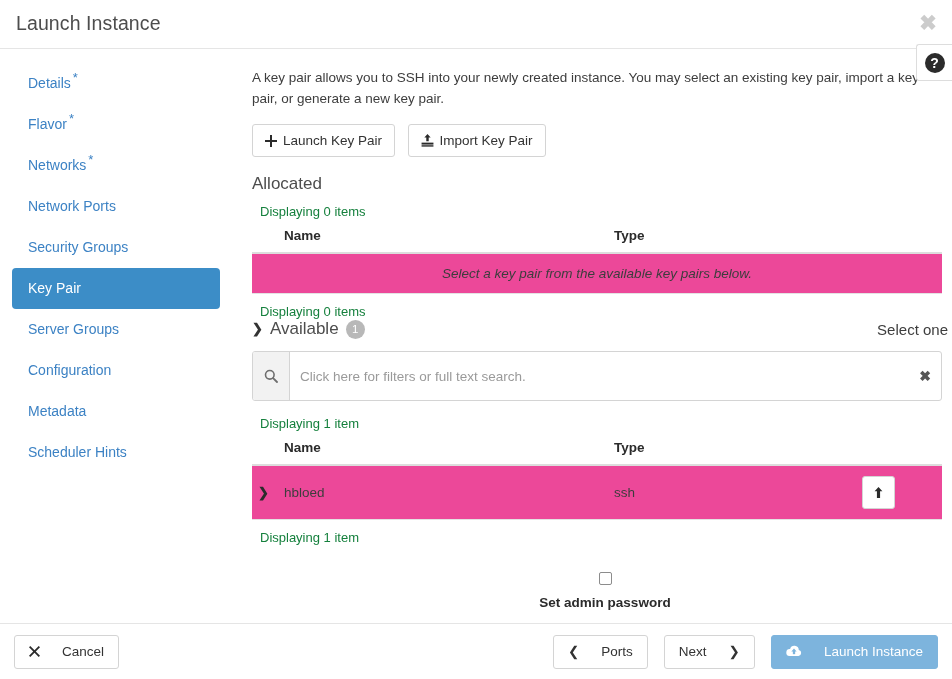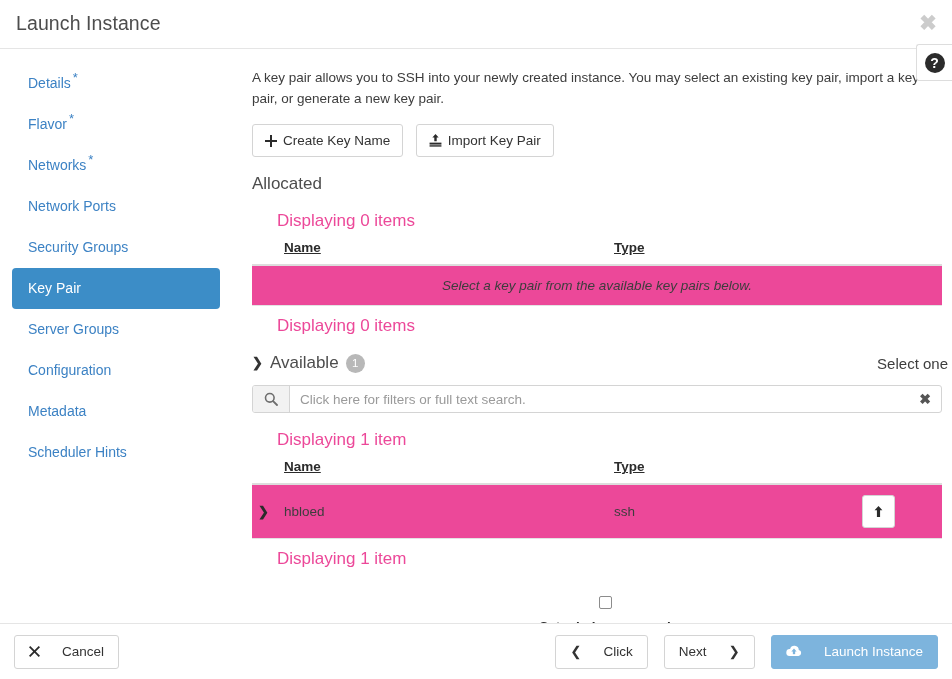--- a/index.html
+++ b/index.html
@@ -206,42 +206,41 @@
     font-weight: normal;
   }
   .select-one {
     font-size: 15px;
     color: #3d3d3d;
     white-space: nowrap;
   }
 
   
   .count {
-    font-size: 17px;
-    color: #ec4899;
-    margin: 17px;
+    font-size: 13px;
+    color: #15803d;
+    margin: 0;
     padding: 0 0 0 8px;
   }
   .count.top { margin-bottom: 9px; }
   .count.bot { margin-top: 10px; }
 
   
   .tbl {
     width: 690px;
     border-collapse: collapse;
     table-layout: fixed;
   }
   .tbl th {
     text-align: left;
     font-size: 13.5px;
     font-weight: bold;
     color: #2b2b2b;
     padding: 0 8px 9px 8px;
     border: 0;
-    text-decoration: underline;
   }
   .tbl th.c-expand { width: 24px; padding-left: 0; }
   .tbl th.c-name { width: 330px; }
   .tbl th.c-type { width: 250px; }
   .tbl th.c-act { width: 86px; }
 
   .tbl td {
     font-size: 13.5px;
     color: #3d3d3d;
     padding: 10px 8px;
@@ -278,21 +277,21 @@
     cursor: pointer;
     padding: 0;
     margin-left: 6px;
   }
   td.c-act { padding-right: 0; padding-left: 0; }
 
   
   .filter-bar {
     display: flex;
     width: 690px;
-    height: 28px;
+    height: 50px;
     margin-bottom: 15px;
     border: 1px solid #d4d4d4;
     border-radius: 3px;
     overflow: hidden;
     background: #ffffff;
   }
   .filter-icon {
     flex: 0 0 37px;
     background: #f2f2f2;
     border-right: 1px solid #d4d4d4;
@@ -427,21 +426,21 @@
 
         <p class="desc">A key pair allows you to SSH into your newly created instance. You may select an existing key pair, import a key pair, or generate a new key pair.</p>
 
         <div class="btn-row">
           <button class="btn">
             <span class="ico">
               <svg width="12" height="12" viewBox="0 0 12 12">
                   <path d="M5 0h2v5h5v2H7v5H5V7H0V5h5z" fill="#2b2b2b"></path>
                 </svg>
             </span>
-            <span>Create Key Name</span>
+            <span>Launch Key Pair</span>
           </button>
           <button class="btn">
             <span class="ico">
               <svg width="13" height="13" viewBox="0 0 14 14">
                 <path d="M7 0L3.6 3.7h2.1v4.1h2.6V3.7h2.1z" fill="#2b2b2b"></path>
                 <rect x="0.6" y="9.3" width="12.8" height="2.1" fill="#2b2b2b"></rect>
                 <rect x="0.6" y="12.1" width="12.8" height="1.5" fill="#2b2b2b"></rect>
               </svg>
             </span>
             <span>Import Key Pair</span>
@@ -535,21 +534,21 @@
         <svg width="11" height="11" viewBox="0 0 12 12">
           <path d="M1.4 0L6 4.6 10.6 0 12 1.4 7.4 6l4.6 4.6-1.4 1.4L6 7.4 1.4 12 0 10.6 4.6 6 0 1.4z" fill="#2b2b2b"></path>
         </svg>
       </span>
       <span>Cancel</span>
     </button>
 
     <div class="footer-right">
       <button class="btn btn-lg">
         <span class="ico">❮</span>
-        <span>Click</span>
+        <span>Ports</span>
       </button>
       <button class="btn btn-lg">
         <span>Next</span>
         <span class="ico">❯</span>
       </button>
       <button class="btn btn-lg btn-primary-disabled">
         <span class="ico">
           <svg width="16" height="13" viewBox="0 0 18 14">
             <path d="M14.4 5.3A5 5 0 0 0 4.6 4.2 3.9 3.9 0 0 0 3.9 12h10.2a3.4 3.4 0 0 0 .3-6.7z" fill="#ffffff"></path>
             <path d="M9 3.5l3 3.4H6z" fill="#7db4dd"></path>

